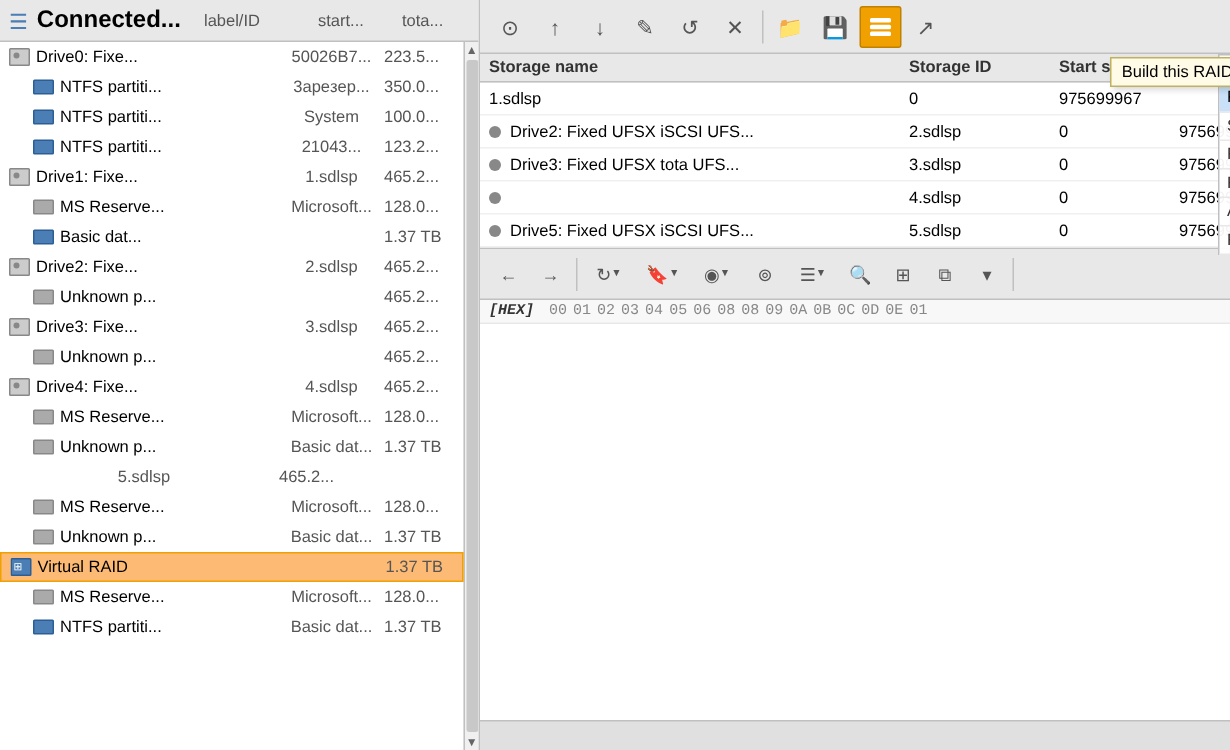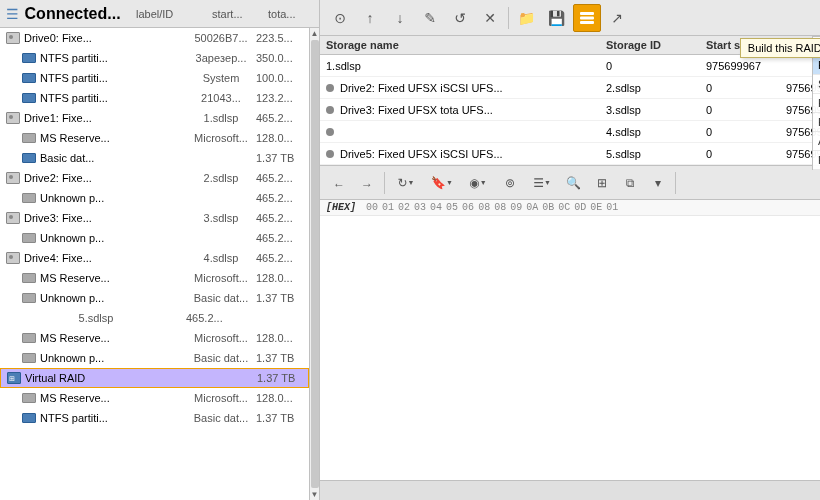--- a/index.html
+++ b/index.html
@@ -29,21 +29,21 @@
 
     .tree-item {
       display: grid;
       grid-template-columns: 180px 70px 60px;
       padding: 2px 6px;
       align-items: center;
       min-height: 20px;
       cursor: pointer;
       border-bottom: 1px solid transparent;
     }
-    .tree-item.selected { background: #c4b5fd; border: 1px solid #f0a000; }
+    .tree-item.selected { background: #fdba74; border: 1px solid #f0a000; }
 
     .tree-item .item-name {
       display: flex;
       align-items: center;
       gap: 4px;
       font-size: 11px;
       overflow: hidden;
       text-overflow: ellipsis;
       white-space: nowrap;
     }

